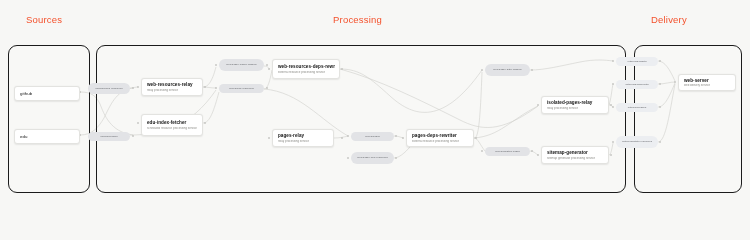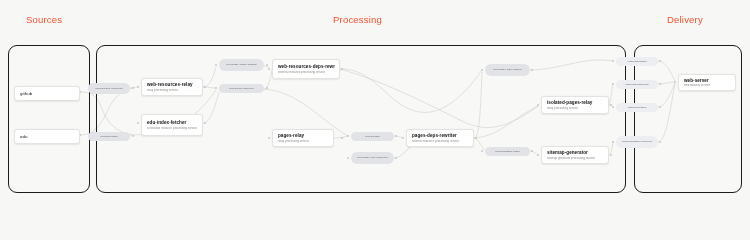--- a/index.html
+++ b/index.html
@@ -104,21 +104,21 @@
     <path d="M658,107 C665,107 670,95 675,83" fill="none" stroke="#c9c9c5" stroke-width="0.6"></path>
     <path d="M658,142 C666,142 670,110 675,84" fill="none" stroke="#c9c9c5" stroke-width="0.6"></path>
   </svg>
 
 <div id="layer">
     <div class="group-box" style="left: 8px; top: 45px; width: 82px; height: 148px;"></div>
     <div class="group-title" style="left: 26px; top: 14px;">Sources</div>
     <div class="group-box" style="left: 96px; top: 45px; width: 530px; height: 148px;"></div>
     <div class="group-title" style="left: 333px; top: 14px;">Processing</div>
     <div class="group-box" style="left: 634px; top: 45px; width: 108px; height: 148px;"></div>
-    <div class="group-title" style="left: 667px; top: 14px;">Delivery</div>
+    <div class="group-title" style="left: 651px; top: 14px;">Delivery</div>
     <div class="port" style="left: 78.7px; top: 90.7px;"></div>
     <div class="port" style="left: 78.7px; top: 133.7px;"></div>
     <div class="port" style="left: 131.7px; top: 86.7px;"></div>
     <div class="port" style="left: 131.7px; top: 134.7px;"></div>
     <div class="port" style="left: 136.7px; top: 85.7px;"></div>
     <div class="port" style="left: 136.7px; top: 121.7px;"></div>
     <div class="port" style="left: 203.7px; top: 85.7px;"></div>
     <div class="port" style="left: 203.7px; top: 121.7px;"></div>
     <div class="port" style="left: 214.7px; top: 63.7px;"></div>
     <div class="port" style="left: 214.7px; top: 86.7px;"></div>

